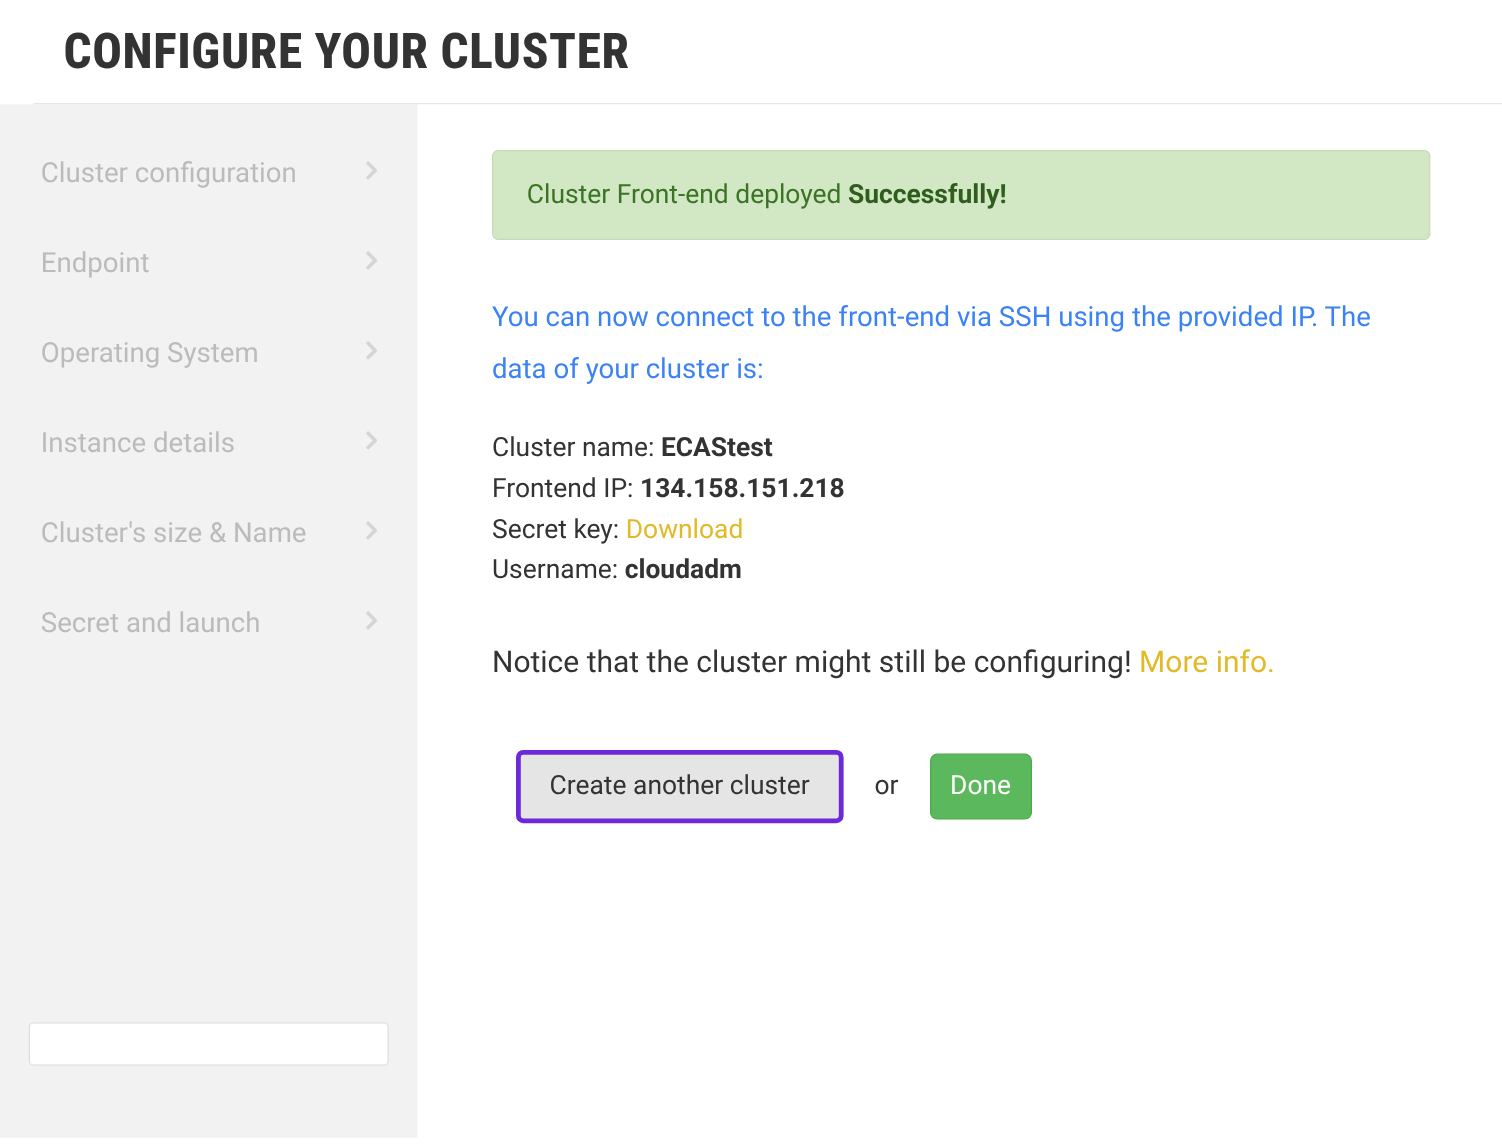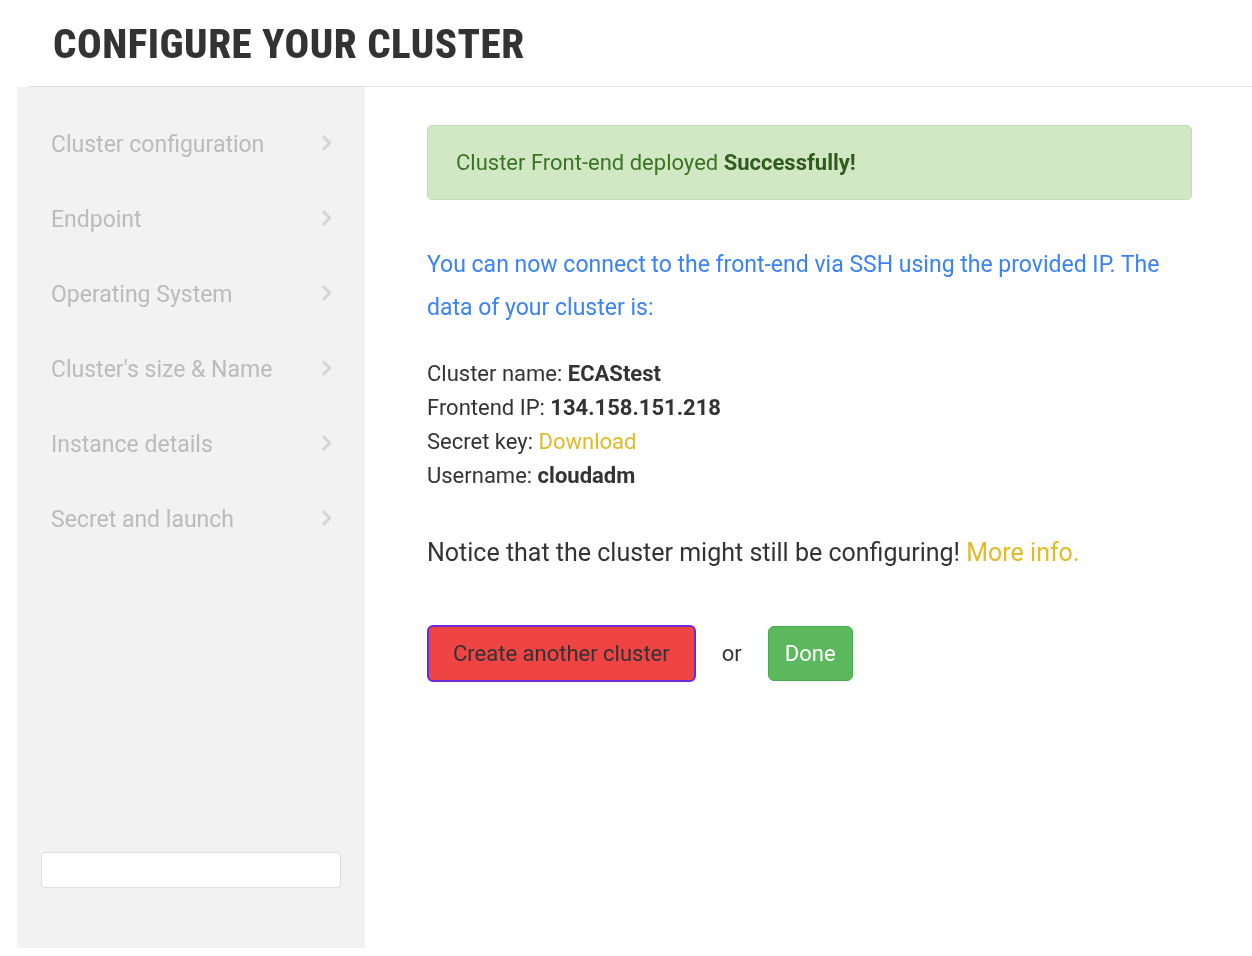--- a/index.html
+++ b/index.html
@@ -29,21 +29,20 @@
     .content-wrapper {
       display: flex;
       height: calc(100% - 95px);
     }
     .sidebar {
       width: 348px;
       background: #f2f2f2;
       padding-top: 20px;
       display: flex;
       flex-direction: column;
-      margin-left: 17px;
     }
     .sidebar-item {
       display: flex;
       justify-content: space-between;
       align-items: center;
       padding: 24px 30px 24px 34px;
       cursor: pointer;
       color: #bbbbbb;
       font-size: 23px;
       font-weight: 400;
@@ -119,23 +118,24 @@
       gap: 26px;
     }
     .btn {
       font-size: 22px;
       padding: 14px 24px;
       border-radius: 6px;
       cursor: pointer;
       font-family: inherit;
     }
     .btn-outline {
-      background: #ef4444;
-      border: 2px solid #6d28d9;
-      color: #333333;
+      background: #e5e5e5;
+      border: 4px solid #6d28d9;
+      color: #333333;
+      margin-left: 20px;
     }
     .btn-primary {
       background: #5cb85c;
       border: 1px solid #4ca84c;
       color: #ffffff;
       padding: 14px 16px;
     }
     .or-text {
       font-size: 22px;
       color: #333333;
@@ -172,29 +172,29 @@
     </div>
     <div class="sidebar-item">
       <span>Operating System</span>
       <span class="chevron">
         <svg viewBox="0 0 24 24" fill="none" stroke="currentColor" stroke-width="4" stroke-linecap="round" stroke-linejoin="round">
             <polyline points="9 4 17 12 9 20"></polyline>
           </svg>
       </span>
     </div>
     <div class="sidebar-item">
+      <span>Instance details</span>
+      <span class="chevron">
+        <svg viewBox="0 0 24 24" fill="none" stroke="currentColor" stroke-width="4" stroke-linecap="round" stroke-linejoin="round">
+            <polyline points="9 4 17 12 9 20"></polyline>
+          </svg>
+      </span>
+    </div>
+    <div class="sidebar-item">
       <span>Cluster's size &amp; Name</span>
-      <span class="chevron">
-        <svg viewBox="0 0 24 24" fill="none" stroke="currentColor" stroke-width="4" stroke-linecap="round" stroke-linejoin="round">
-            <polyline points="9 4 17 12 9 20"></polyline>
-          </svg>
-      </span>
-    </div>
-    <div class="sidebar-item">
-      <span>Instance details</span>
       <span class="chevron">
         <svg viewBox="0 0 24 24" fill="none" stroke="currentColor" stroke-width="4" stroke-linecap="round" stroke-linejoin="round">
             <polyline points="9 4 17 12 9 20"></polyline>
           </svg>
       </span>
     </div>
     <div class="sidebar-item">
       <span>Secret and launch</span>
       <span class="chevron">
         <svg viewBox="0 0 24 24" fill="none" stroke="currentColor" stroke-width="4" stroke-linecap="round" stroke-linejoin="round">

